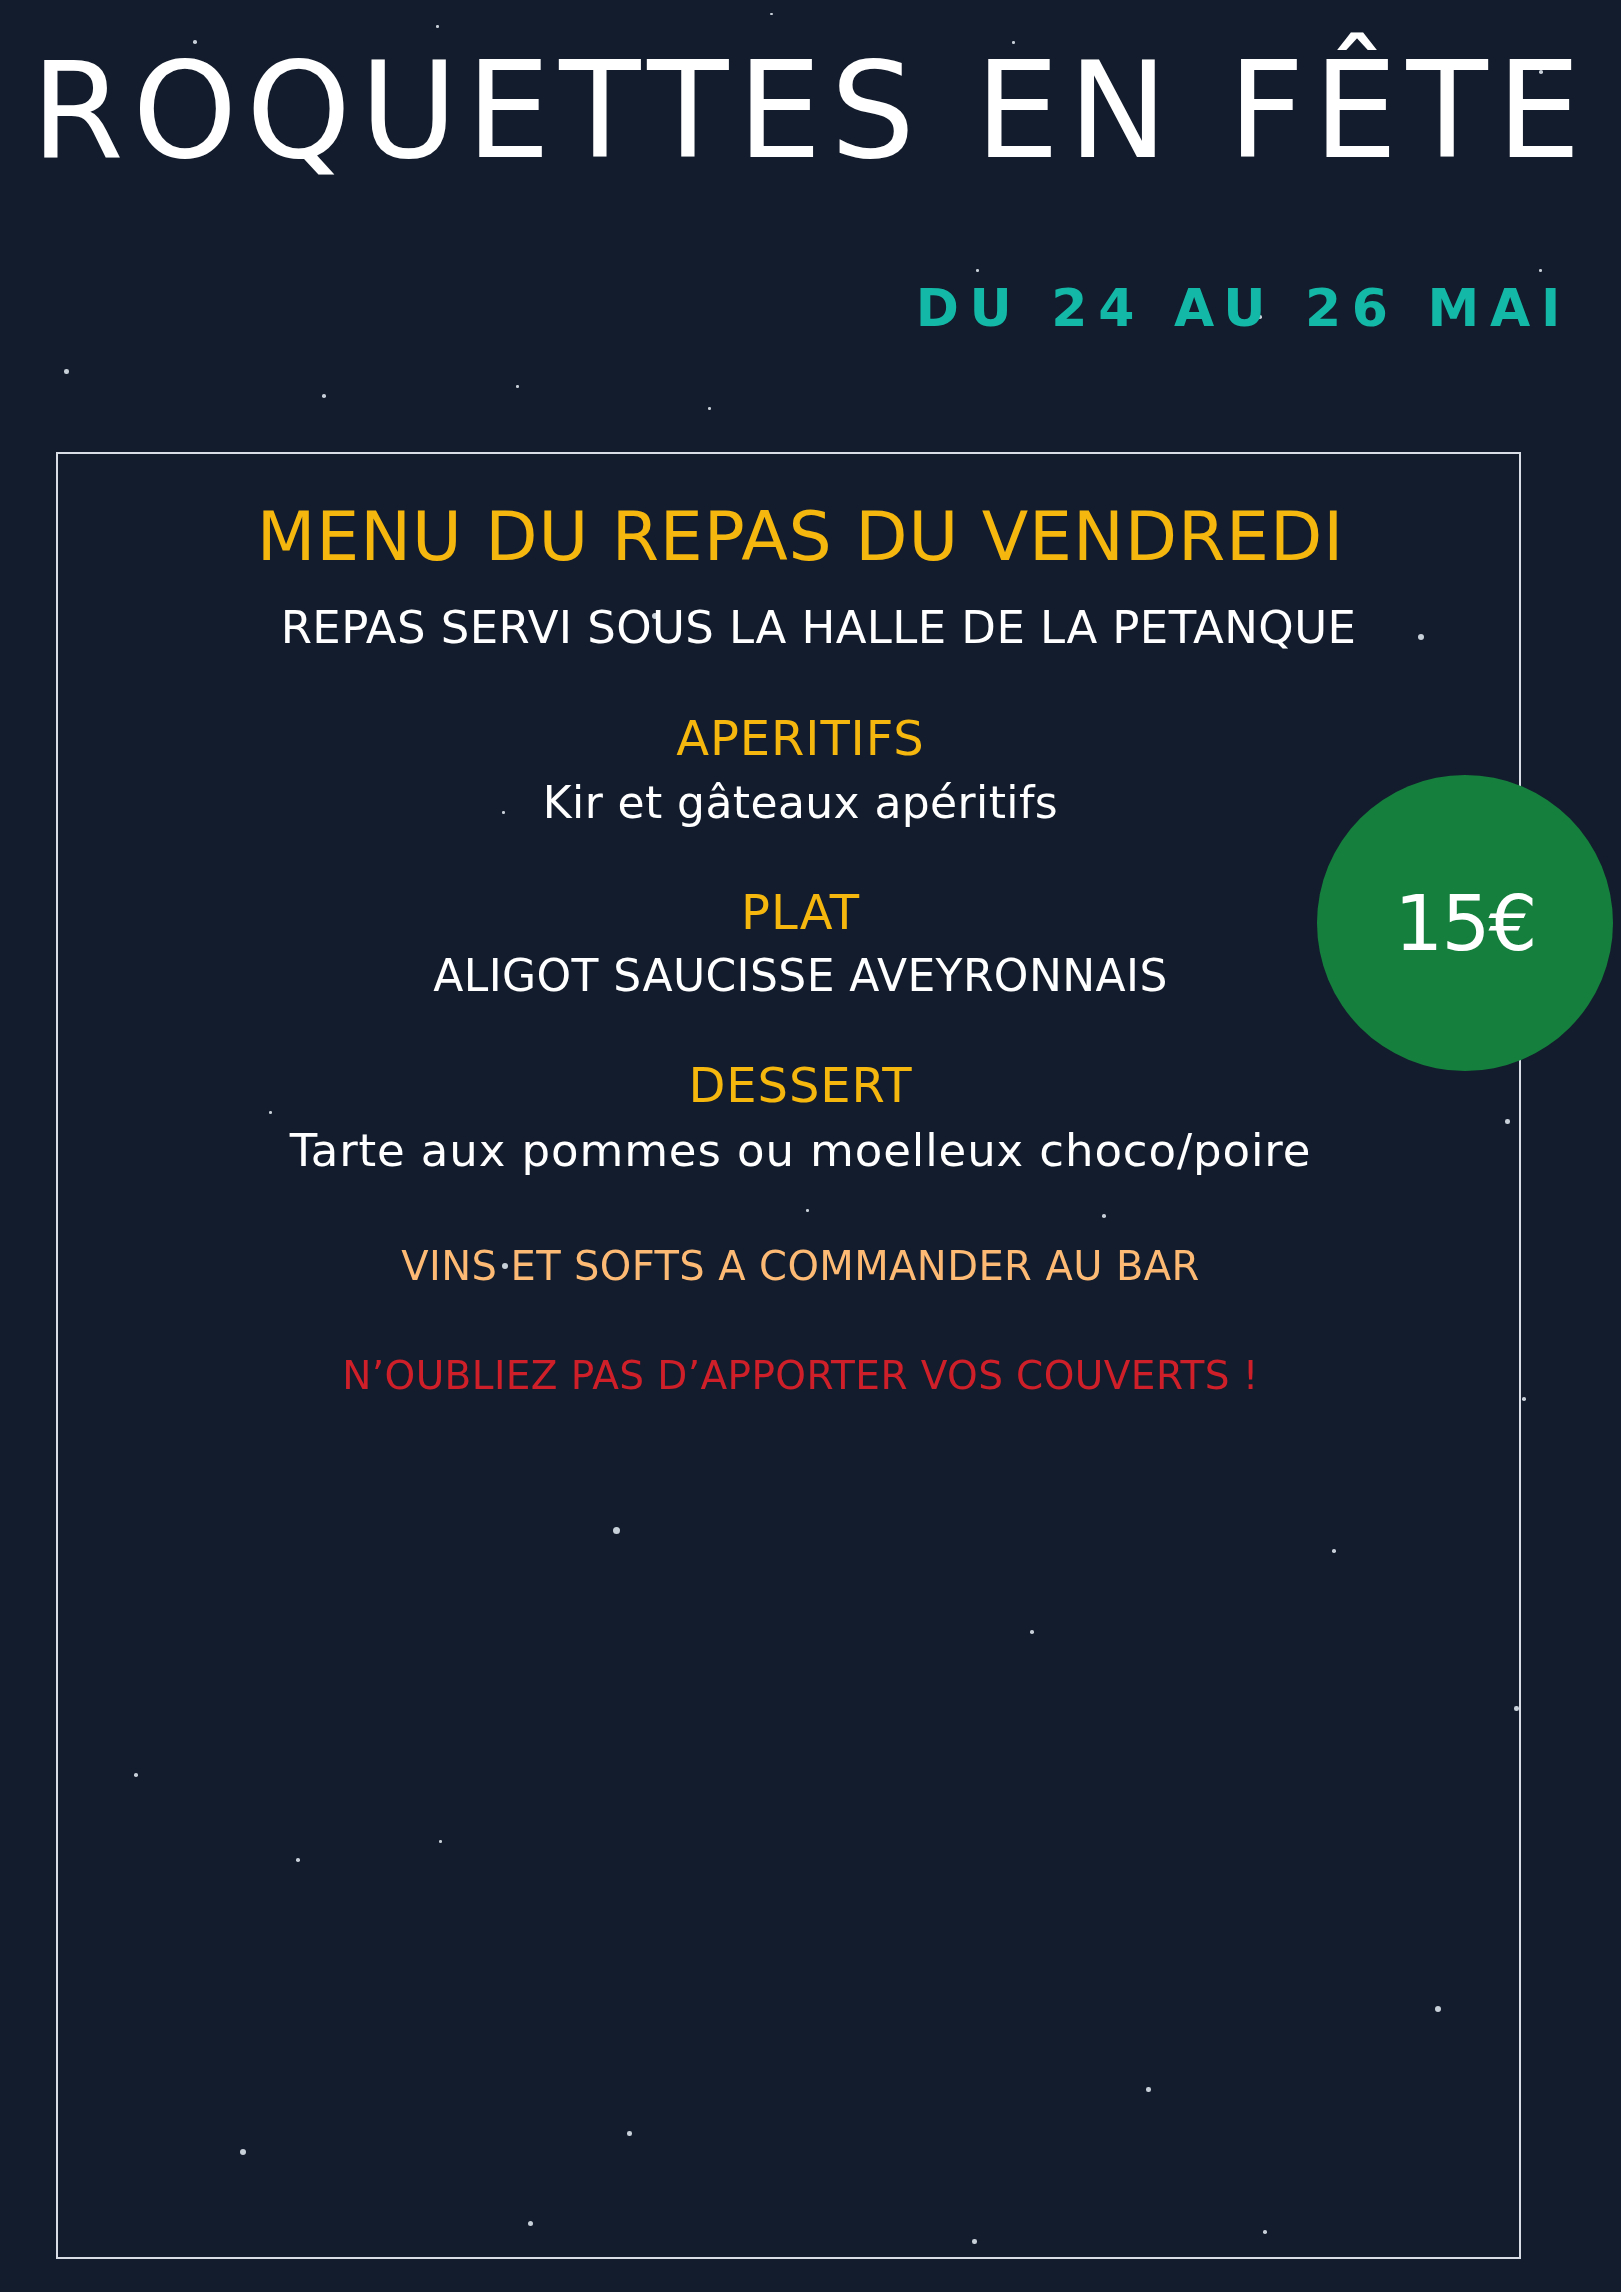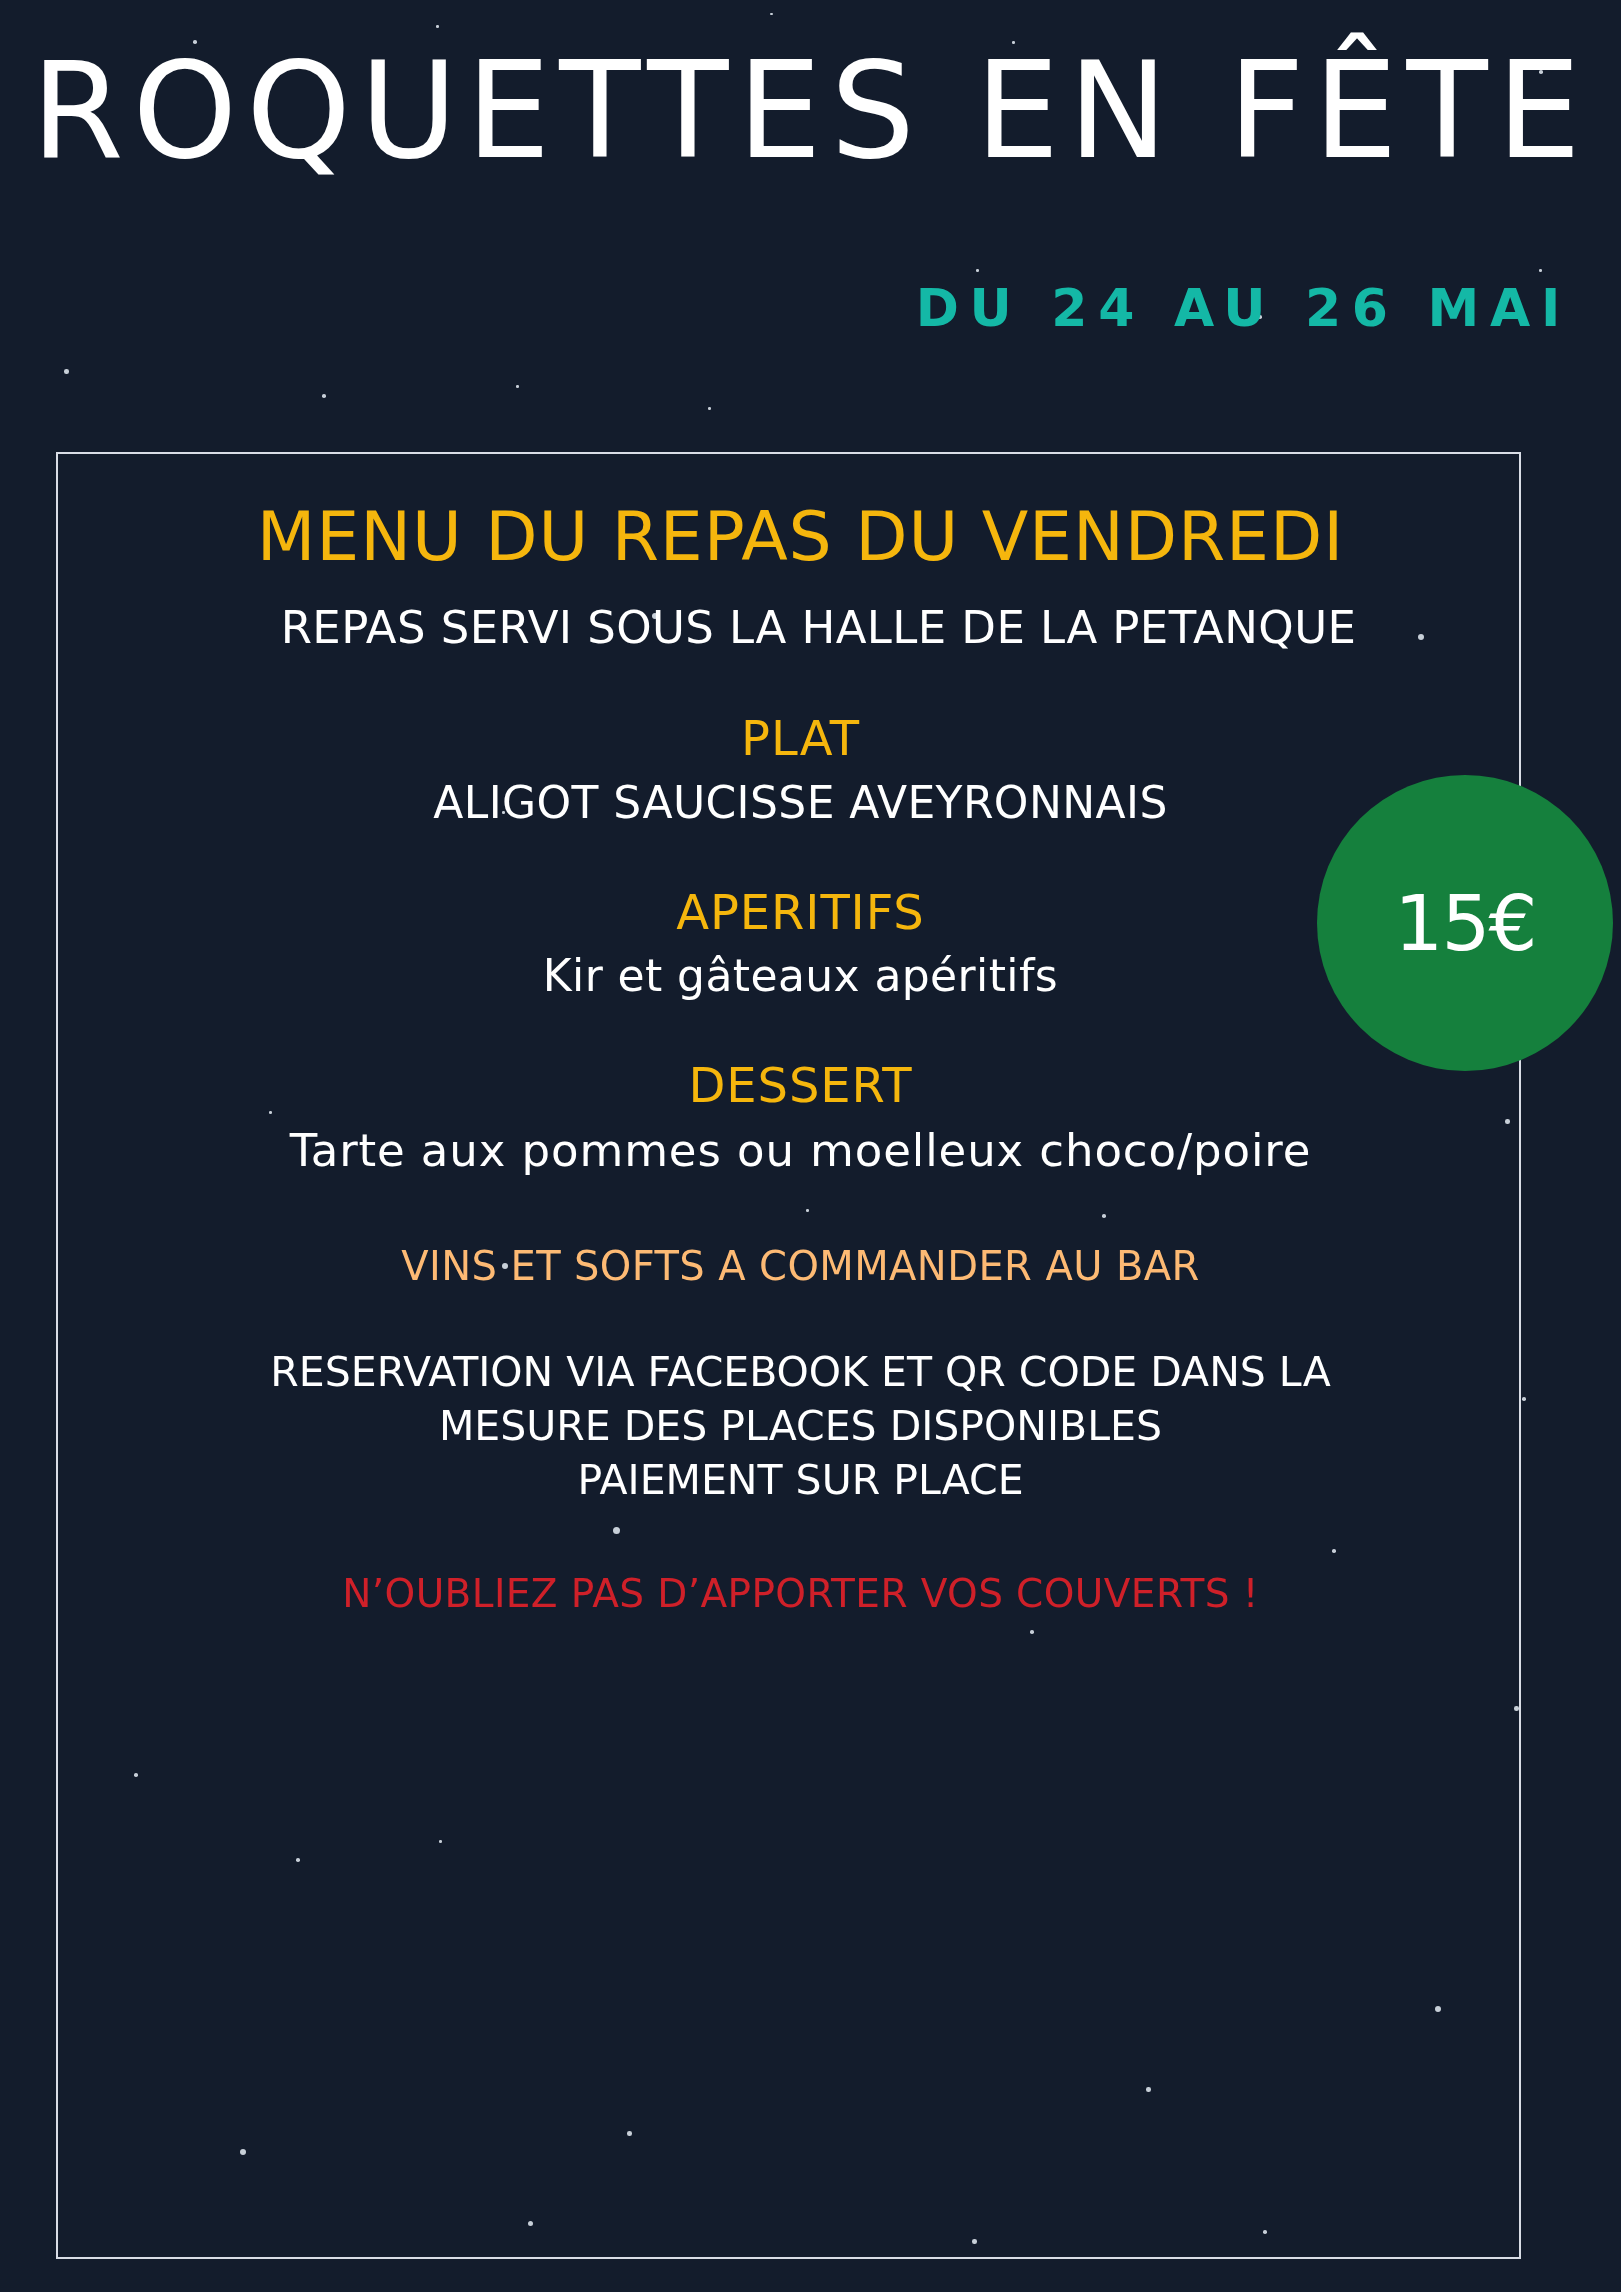--- a/index.html
+++ b/index.html
@@ -216,41 +216,36 @@
     <div class="subtitle">DU 24 AU 26 MAI</div>
   </div>
 
   <div class="frame">
     <div class="menu-body">
 
       <div class="menu-title">MENU DU REPAS DU VENDREDI</div>
       <div class="menu-sub">REPAS SERVI SOUS LA HALLE DE LA PETANQUE</div>
 
       <div class="section">
+        <div class="section-head">APERITIFS</div>
+        <div class="section-body">Kir et gâteaux apéritifs</div>
+      </div>
+
+      <div class="section">
         <div class="section-head">PLAT</div>
         <div class="section-body">ALIGOT SAUCISSE AVEYRONNAIS</div>
-      </div>
-
-      <div class="section">
-        <div class="section-head">APERITIFS</div>
-        <div class="section-body">Kir et gâteaux apéritifs</div>
       </div>
 
       <div class="section">
         <div class="section-head">DESSERT</div>
         <div class="section-body wide">Tarte aux pommes ou moelleux choco/poire</div>
       </div>
 
       <div class="bar-note">VINS ET SOFTS A COMMANDER AU BAR</div>
 
-      <div class="reservation">
-        <div>RESERVATION VIA FACEBOOK ET QR CODE DANS LA</div>
-        <div>MESURE DES PLACES DISPONIBLES</div>
-        <div>PAIEMENT SUR PLACE</div>
-      </div>
 
       <div class="warning">N’OUBLIEZ PAS D’APPORTER VOS COUVERTS !</div>
 
     </div>
   </div>
 
   <div class="price-badge">15€</div>
 
 </div>
 

